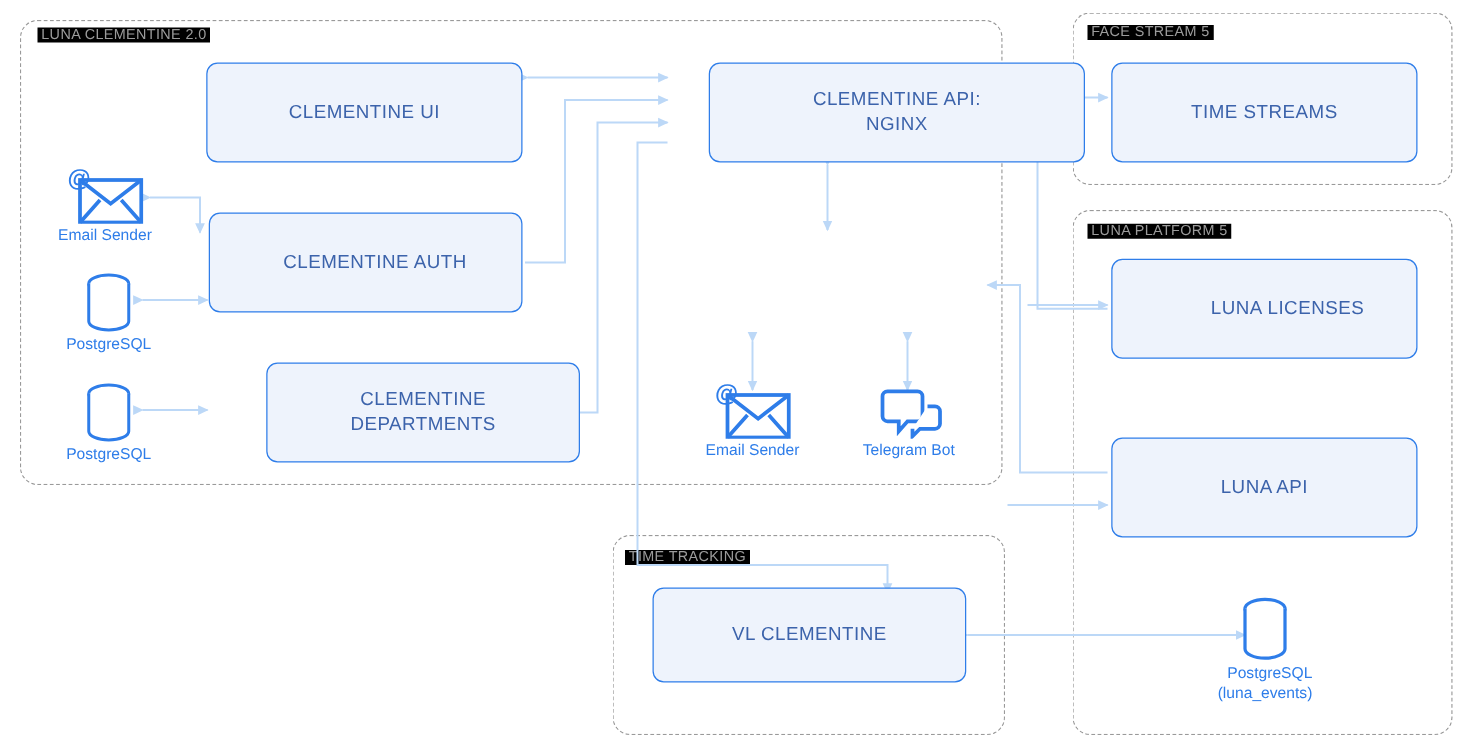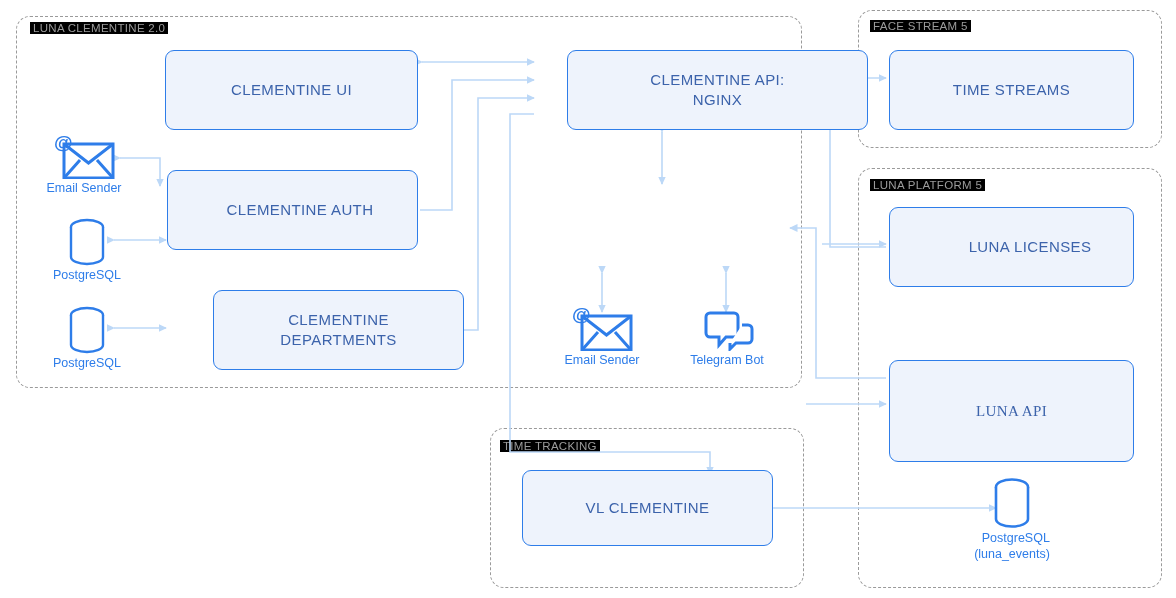--- a/index.html
+++ b/index.html
@@ -155,21 +155,21 @@
   <div class="node" style="left:567px; top:50px; width:301px; height:80px;">CLEMENTINE API:
 NGINX</div>
 
 
   <div class="node" style="left:522px; top:470px; width:251px; height:76px;">VL CLEMENTINE</div>
 
   <div class="node" style="left:889px; top:50px; width:245px; height:80px;">TIME STREAMS</div>
 
   <div class="node" style="left:889px; top:207px; width:245px; height:80px;padding-left:37px;">LUNA LICENSES</div>
 
-  <div class="node" style="left:889px; top:360px; width:245px; height:102px;font-family:Liberation Serif, serif;">LUNA API</div>
+  <div class="node" style="left:889px; top:350px; width:245px; height:80px;">LUNA API</div>
 
   <div class="icon-wrap" style="left:40px; top:133px; width:88px;">
     <span>
       <svg width="62" height="46" viewBox="0 0 62 46">
         <rect x="11" y="11" width="49" height="34" fill="#ffffff" stroke="#2e7de9" stroke-width="3"></rect>
         <path d="M11,11 L35.5,30 L60,11" fill="none" stroke="#2e7de9" stroke-width="3"></path>
         <path d="M11,45 L27,27 M60,45 L44,27" fill="none" stroke="#2e7de9" stroke-width="3"></path>
         <text x="1" y="16" font-family="Liberation Sans, sans-serif" font-size="19" fill="#2e7de9" font-weight="bold">@</text>
       </svg>
     </span>

